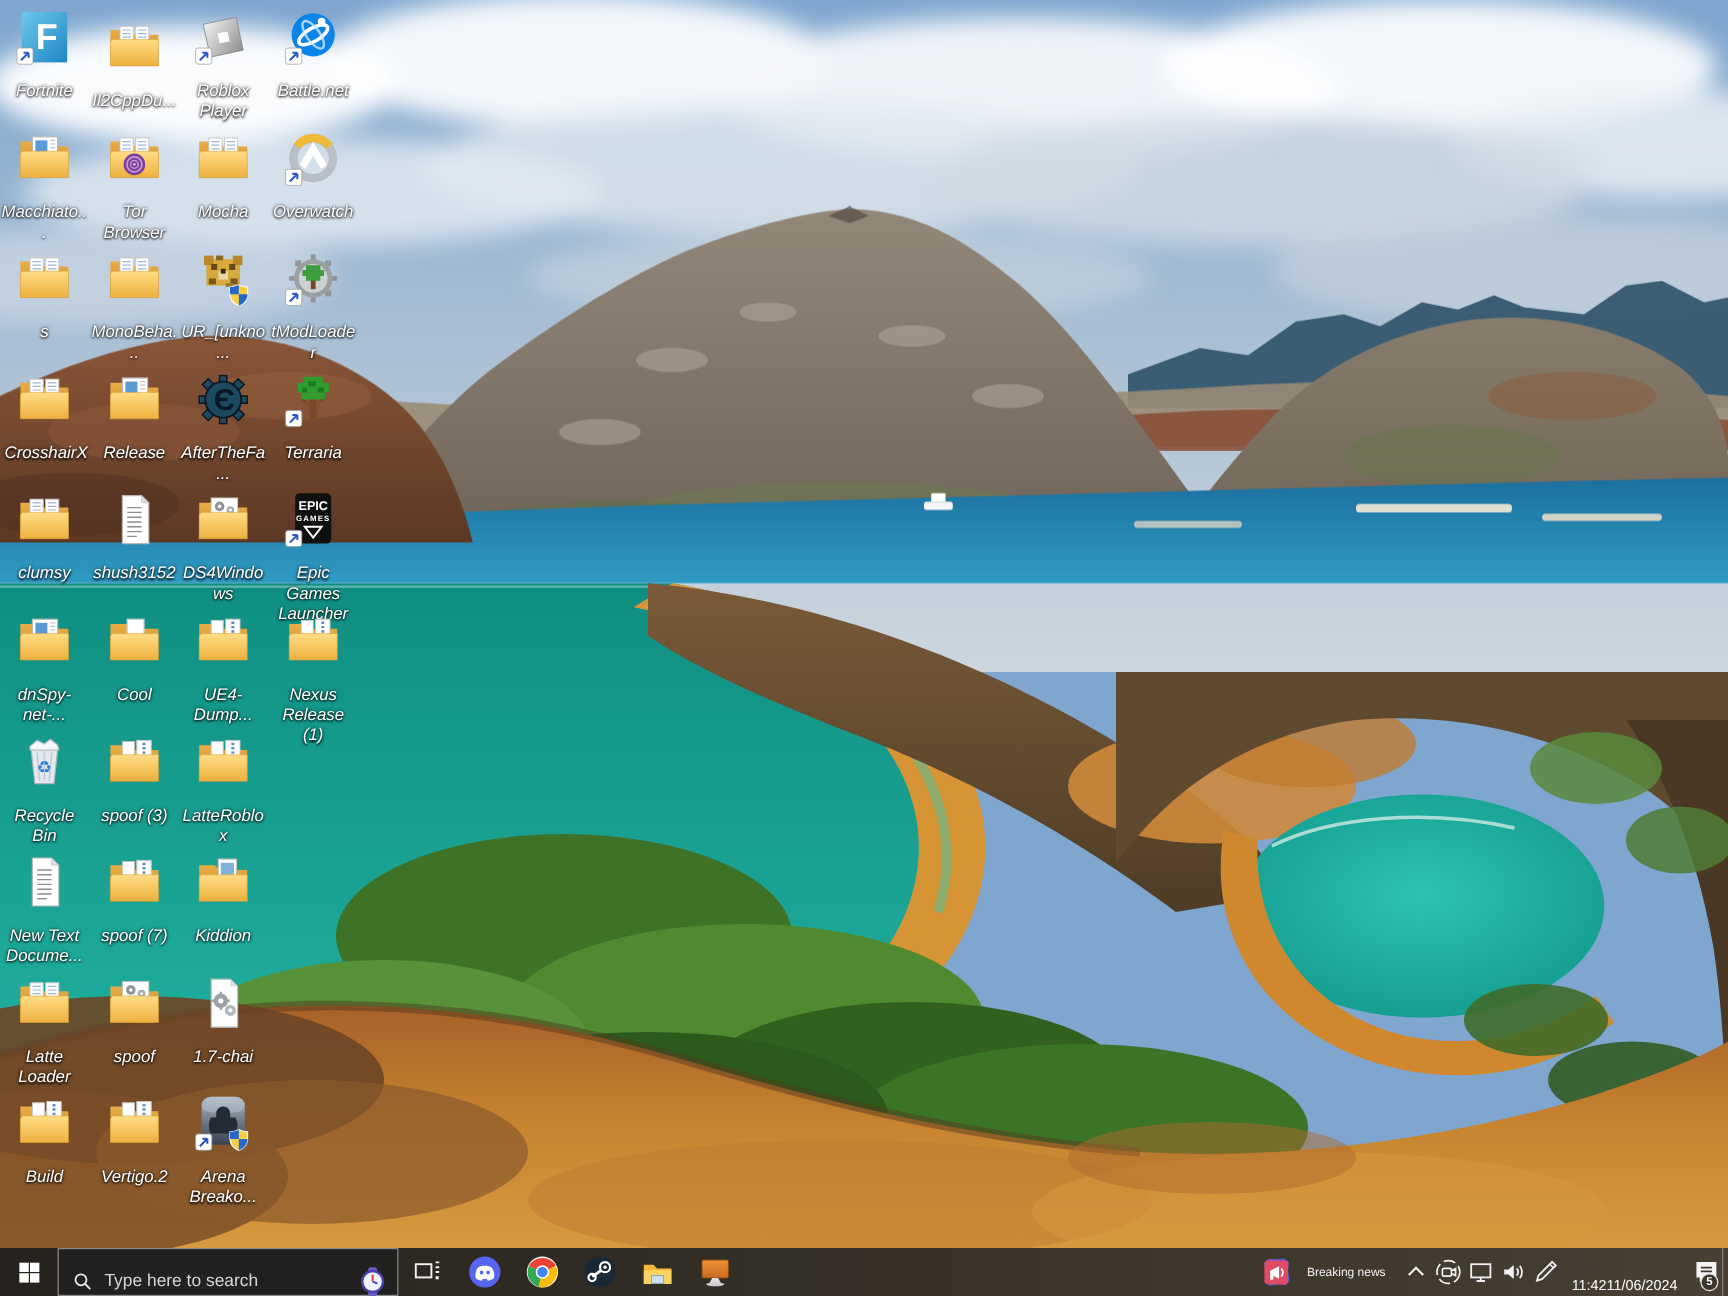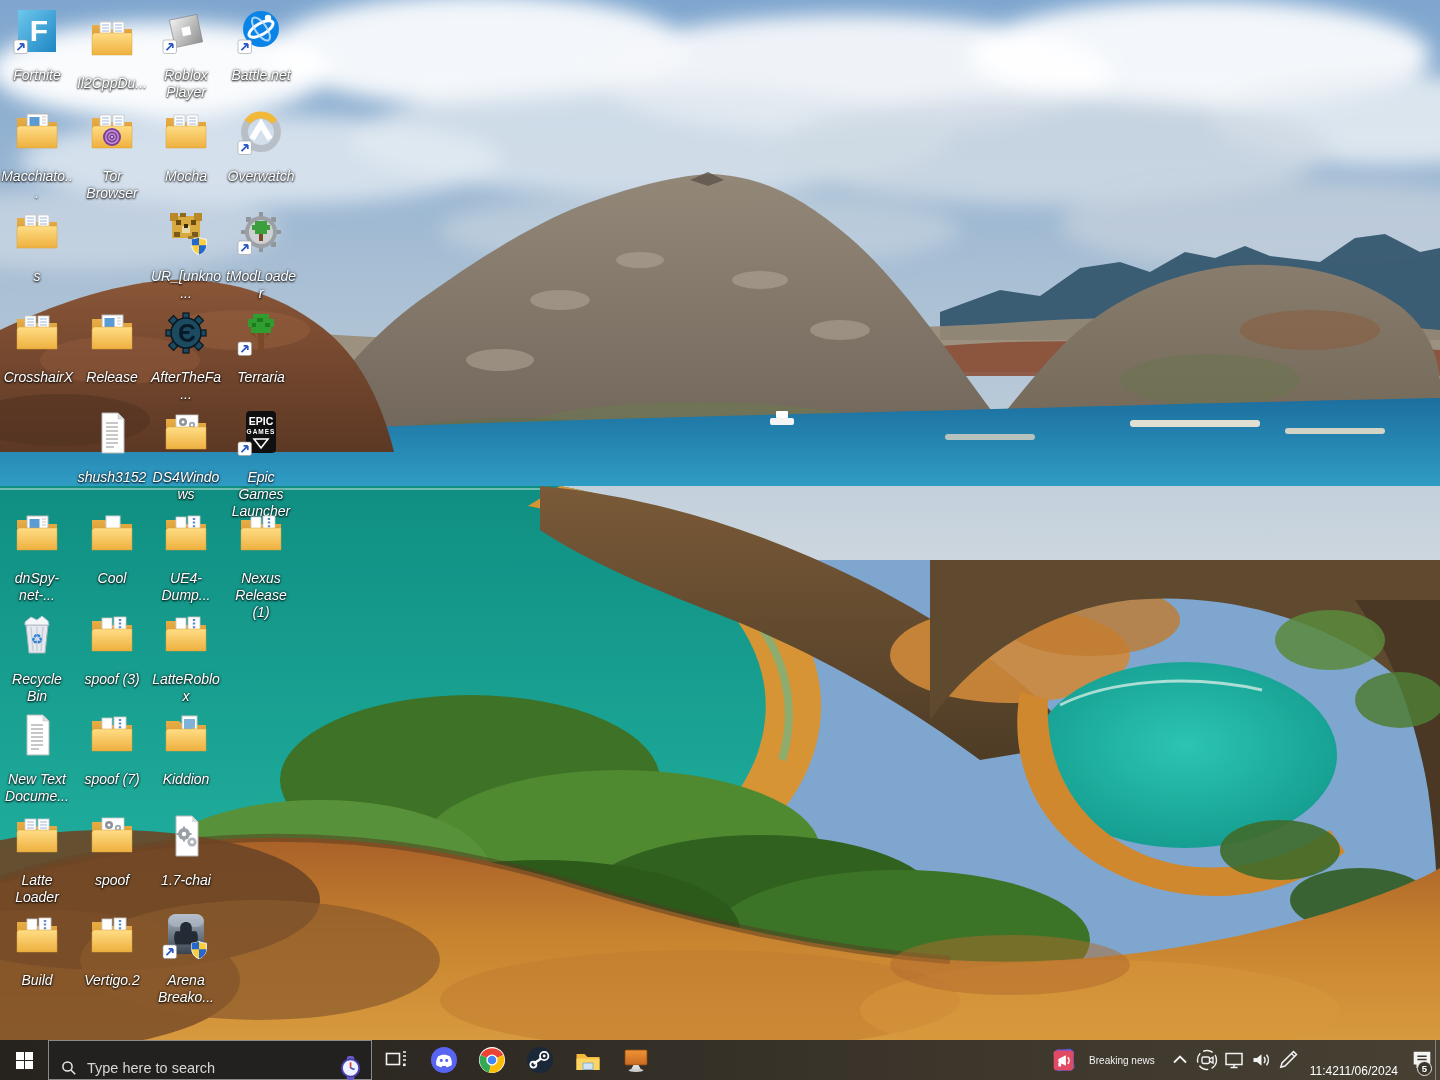--- a/index.html
+++ b/index.html
@@ -21,21 +21,21 @@
 
   
   #taskbar {
     position:absolute; left:0; bottom:0; width:1440px; height:40px;
     background:linear-gradient(90deg,#26231e 0%,#2e2a23 30%,#3a342a 60%,#474033 100%);
     display:flex; align-items:center; z-index:10;
   }
   .tb-btn { height:40px; display:flex; align-items:center; justify-content:center; background:transparent; border:none; cursor:pointer; }
   #start-btn { width:48px; }
   #searchbox {
-    width:324px; height:40px; background:#232120; border:1px solid #8a8a8a;
+    width:284px; height:40px; background:#232120; border:1px solid #8a8a8a;
     display:flex; align-items:center; padding:16px 8px 0 12px; gap:10px; cursor:text;
   }
   #searchbox .ph { color:#d6d6d6; font-size:14.5px; flex:1; white-space:nowrap; }
   #tb-apps { display:flex; align-items:center; }
   #tb-apps .tb-btn { width:48px; }
   .tb-spacer { flex:1; }
   #news-widget { height:40px; display:flex; align-items:center; gap:10px; padding:0 12px; cursor:pointer; }
   #news-widget .news-lbl { color:#f2f2f2; font-size:10px; white-space:nowrap; }
   #tray { display:flex; align-items:center; height:40px; }
   #tray .tb-btn { width:27px; }
@@ -307,20 +307,30 @@
       <div class="dicon" style="left: 0px; top: 208px;">
         <svg class="glyph" viewBox="0 0 48 48" font-family="Liberation Sans, sans-serif">
           <path d="M4 40 V10 h13 l4 4 h23 v26 z" fill="url(#gFolderBack)"></path>
           <rect x="12" y="7" width="11" height="16" fill="#fff" stroke="#c8c8c8" stroke-width=".8"></rect>
           <rect x="25" y="7" width="11" height="16" fill="#fff" stroke="#c8c8c8" stroke-width=".8"></rect>
           <path d="M14 10 h7 M14 13 h7 M14 16 h7 M27 10 h7 M27 13 h7 M27 16 h7" stroke="#9fb6d8" stroke-width="1" fill="none"></path>
           <path d="M4 40 V20 l2 -2 h38 v22 z" fill="url(#gFolderFront)" stroke="#d9a33a" stroke-width=".5"></path>
         </svg>
         <div class="lbl">s</div>
       </div>
+      <div class="dicon" style="left: 75px; top: 208px;">
+        <svg class="glyph" viewBox="0 0 48 48" font-family="Liberation Sans, sans-serif">
+          <path d="M4 40 V10 h13 l4 4 h23 v26 z" fill="url(#gFolderBack)"></path>
+          <rect x="12" y="7" width="11" height="16" fill="#fff" stroke="#c8c8c8" stroke-width=".8"></rect>
+          <rect x="25" y="7" width="11" height="16" fill="#fff" stroke="#c8c8c8" stroke-width=".8"></rect>
+          <path d="M14 10 h7 M14 13 h7 M14 16 h7 M27 10 h7 M27 13 h7 M27 16 h7" stroke="#9fb6d8" stroke-width="1" fill="none"></path>
+          <path d="M4 40 V20 l2 -2 h38 v22 z" fill="url(#gFolderFront)" stroke="#d9a33a" stroke-width=".5"></path>
+        </svg>
+        <div class="lbl">MonoBeha...</div>
+      </div>
       <div class="dicon" style="left: 149px; top: 208px;">
         <svg class="glyph" viewBox="0 0 48 48" font-family="Liberation Sans, sans-serif">
           <g>
             <rect x="10" y="8" width="28" height="22" fill="#d8a93e"></rect>
             <rect x="8" y="5" width="8" height="8" fill="#b8882a"></rect>
             <rect x="32" y="5" width="8" height="8" fill="#b8882a"></rect>
             <rect x="14" y="12" width="5" height="5" fill="#6b4a12"></rect>
             <rect x="29" y="12" width="5" height="5" fill="#6b4a12"></rect>
             <rect x="20" y="18" width="8" height="7" fill="#e8d8a8"></rect>
             <rect x="22" y="16" width="4" height="4" fill="#3a2a08"></rect>
@@ -409,20 +419,30 @@
             <rect x="28" y="14" width="5" height="4"></rect>
             <rect x="15" y="14" width="4" height="4"></rect>
           </g>
           <rect x="21" y="24" width="6" height="18" fill="#7a4a28"></rect>
           <path d="M21 30 L13 24 h4 z" fill="#7a4a28"></path>
           <path d="M27 29 L34 24 h-4 z" fill="#7a4a28"></path>
           <rect x="1" y="33" width="13.5" height="13.5" rx="2" fill="#fff" stroke="#9a9a9a" stroke-width=".6"></rect>
           <path d="M4.5 43.2 L10.6 37.1 M6.6 36.9 h4.2 M10.8 36.9 v4.2" stroke="#2a57c4" stroke-width="1.7" fill="none"></path>
         </svg>
         <div class="lbl">Terraria</div>
+      </div>
+      <div class="dicon" style="left: 0px; top: 409px;">
+        <svg class="glyph" viewBox="0 0 48 48" font-family="Liberation Sans, sans-serif">
+          <path d="M4 40 V10 h13 l4 4 h23 v26 z" fill="url(#gFolderBack)"></path>
+          <rect x="12" y="7" width="11" height="16" fill="#fff" stroke="#c8c8c8" stroke-width=".8"></rect>
+          <rect x="25" y="7" width="11" height="16" fill="#fff" stroke="#c8c8c8" stroke-width=".8"></rect>
+          <path d="M14 10 h7 M14 13 h7 M14 16 h7 M27 10 h7 M27 13 h7 M27 16 h7" stroke="#9fb6d8" stroke-width="1" fill="none"></path>
+          <path d="M4 40 V20 l2 -2 h38 v22 z" fill="url(#gFolderFront)" stroke="#d9a33a" stroke-width=".5"></path>
+        </svg>
+        <div class="lbl">clumsy</div>
       </div>
       <div class="dicon" style="left: 75px; top: 409px;">
         <svg class="glyph" viewBox="0 0 48 48" font-family="Liberation Sans, sans-serif">
           <path d="M14 4 h16 l6 6 v34 H14 z" fill="#fff" stroke="#b9b9b9"></path>
           <path d="M30 4 l6 6 h-6 z" fill="#dcdcdc" stroke="#b9b9b9" stroke-width=".5"></path>
           <path d="M18 14 h12 M18 18 h12 M18 22 h12 M18 26 h12 M18 30 h12 M18 34 h12 M18 38 h8" stroke="#8f8f8f" stroke-width="1.2" fill="none"></path>
         </svg>
         <div class="lbl">shush3152</div>
       </div>
       <div class="dicon" style="left: 149px; top: 409px;">

